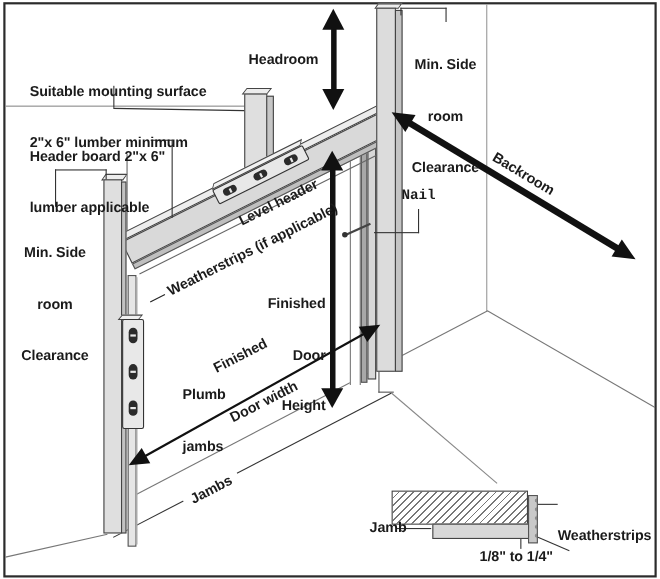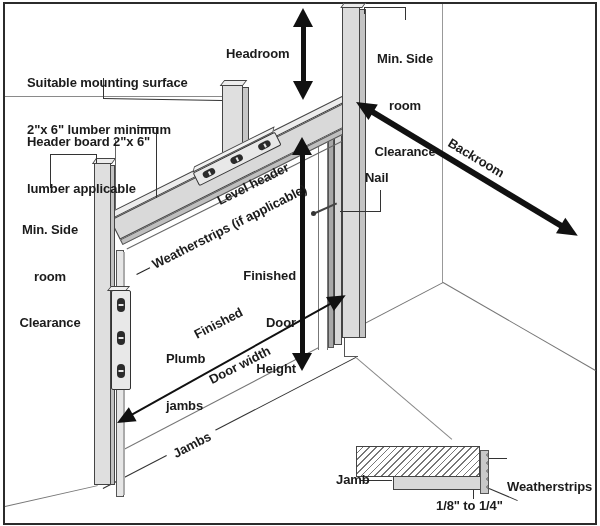--- a/index.html
+++ b/index.html
@@ -139,21 +139,21 @@
   <div class="lbl ctr" style="left:368px;top:20px;width:74px;">
     <div>Min. Side</div>
     <div>room</div>
     <div>Clearance</div>
   </div>
   <div class="lbl" style="left:27px;top:103px;">
     <div>Header board 2"x 6"</div>
     <div>lumber applicable</div>
   </div>
   <div class="lbl rot" style="left:476px;top:158px;transform:translate(-50%,-50%) rotate(31deg);">Backroom</div>
-  <div class="lbl" style="left:365px;top:170px;">Nail</div>
+  <div class="lbl" style="left:365px;top:170px;font-family:Liberation Mono, monospace;">Nail</div>
   <div class="lbl ctr" style="left:14px;top:191px;width:72px;">
     <div>Min. Side</div>
     <div>room</div>
     <div>Clearance</div>
   </div>
   <div class="lbl rot" style="left:253px;top:184px;transform:translate(-50%,-50%) rotate(-26.6deg);">Level header</div>
   <div class="lbl rot" style="left:221px;top:231px;transform:translate(-50%,-50%) rotate(-26.8deg);white-space:nowrap;">
     <span class="dash"></span><span>Weatherstrips (if applicable)</span>
   </div>
   <div class="lbl rgt" style="left:206px;top:237px;width:90px;">

